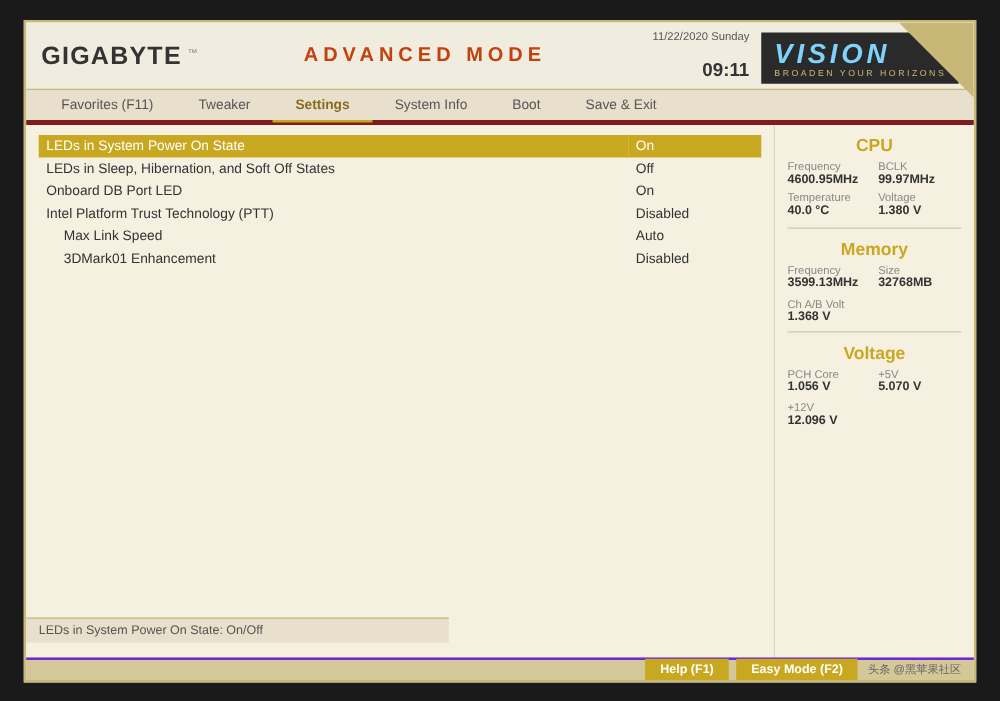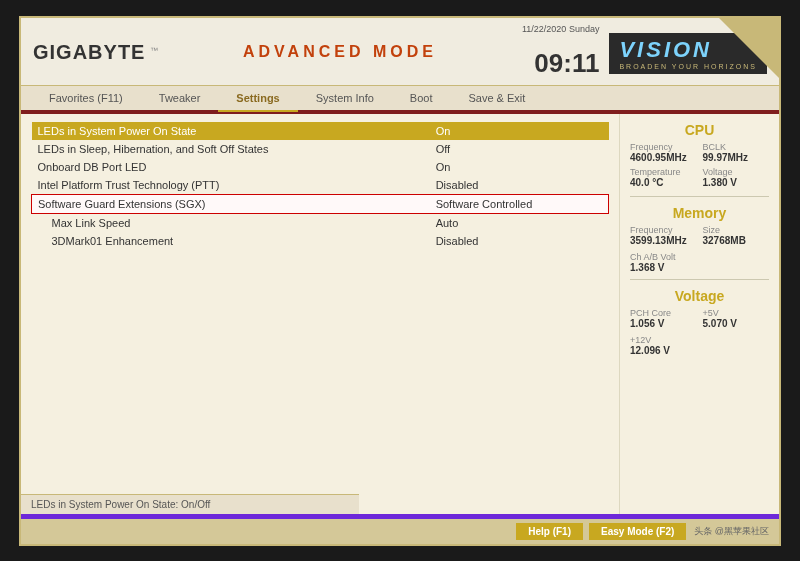--- a/index.html
+++ b/index.html
@@ -47,21 +47,21 @@
     }
     .header-right {
       text-align: right;
     }
     .datetime {
       font-size: 9px;
       color: #555;
       line-height: 1.3;
     }
     .time-large {
-      font-size: 26px;
+      font-size: 15px;
       font-weight: bold;
       color: #333;
       margin-top: 12px;
     }
     .vision-box {
       background: #2a2a2a;
       padding: 4px 10px;
       margin-top: 2px;
       display: inline-block;
     }
@@ -150,26 +150,26 @@
       font-size: 10px;
       color: #555;
     }
     
     .bottom-bar {
       position: absolute;
       bottom: 0;
       left: 0;
       right: 0;
       background: #d4c898;
-      border-top: 5px solid #6d28d9;
+      border-top: 2px solid #6d28d9;
       display: flex;
       align-items: center;
       justify-content: flex-end;
       padding: 4px 10px;
-      height: 30px;
+      height: 18px;
     }
     .bottom-btn {
       background: #c8a820;
       color: #fff;
       font-size: 10px;
       padding: 3px 12px;
       margin-left: 6px;
       cursor: pointer;
       border: none;
       font-weight: bold;
@@ -295,24 +295,20 @@
           <tr class="normal">
             <td>Onboard DB Port LED</td>
             <td>On</td>
           </tr>
 
           <tr class="normal">
             <td>Intel Platform Trust Technology (PTT)</td>
             <td>Disabled</td>
           </tr>
 
-          <tr class="normal outlined-row">
-            <td>Software Guard Extensions (SGX)</td>
-            <td>Software Controlled</td>
-          </tr>
 
           <tr class="normal indented">
             <td>Max Link Speed</td>
             <td>Auto</td>
           </tr>
 
           <tr class="normal indented">
             <td>3DMark01 Enhancement</td>
             <td>Disabled</td>
           </tr>

